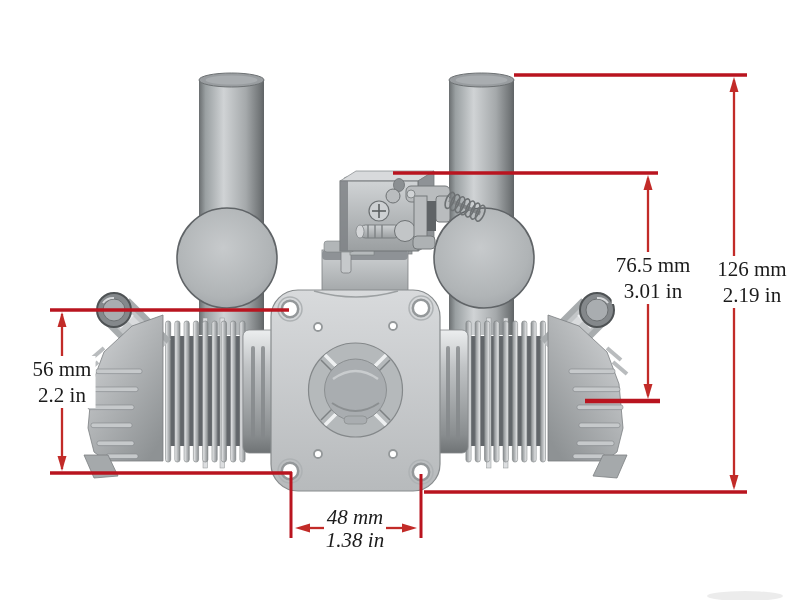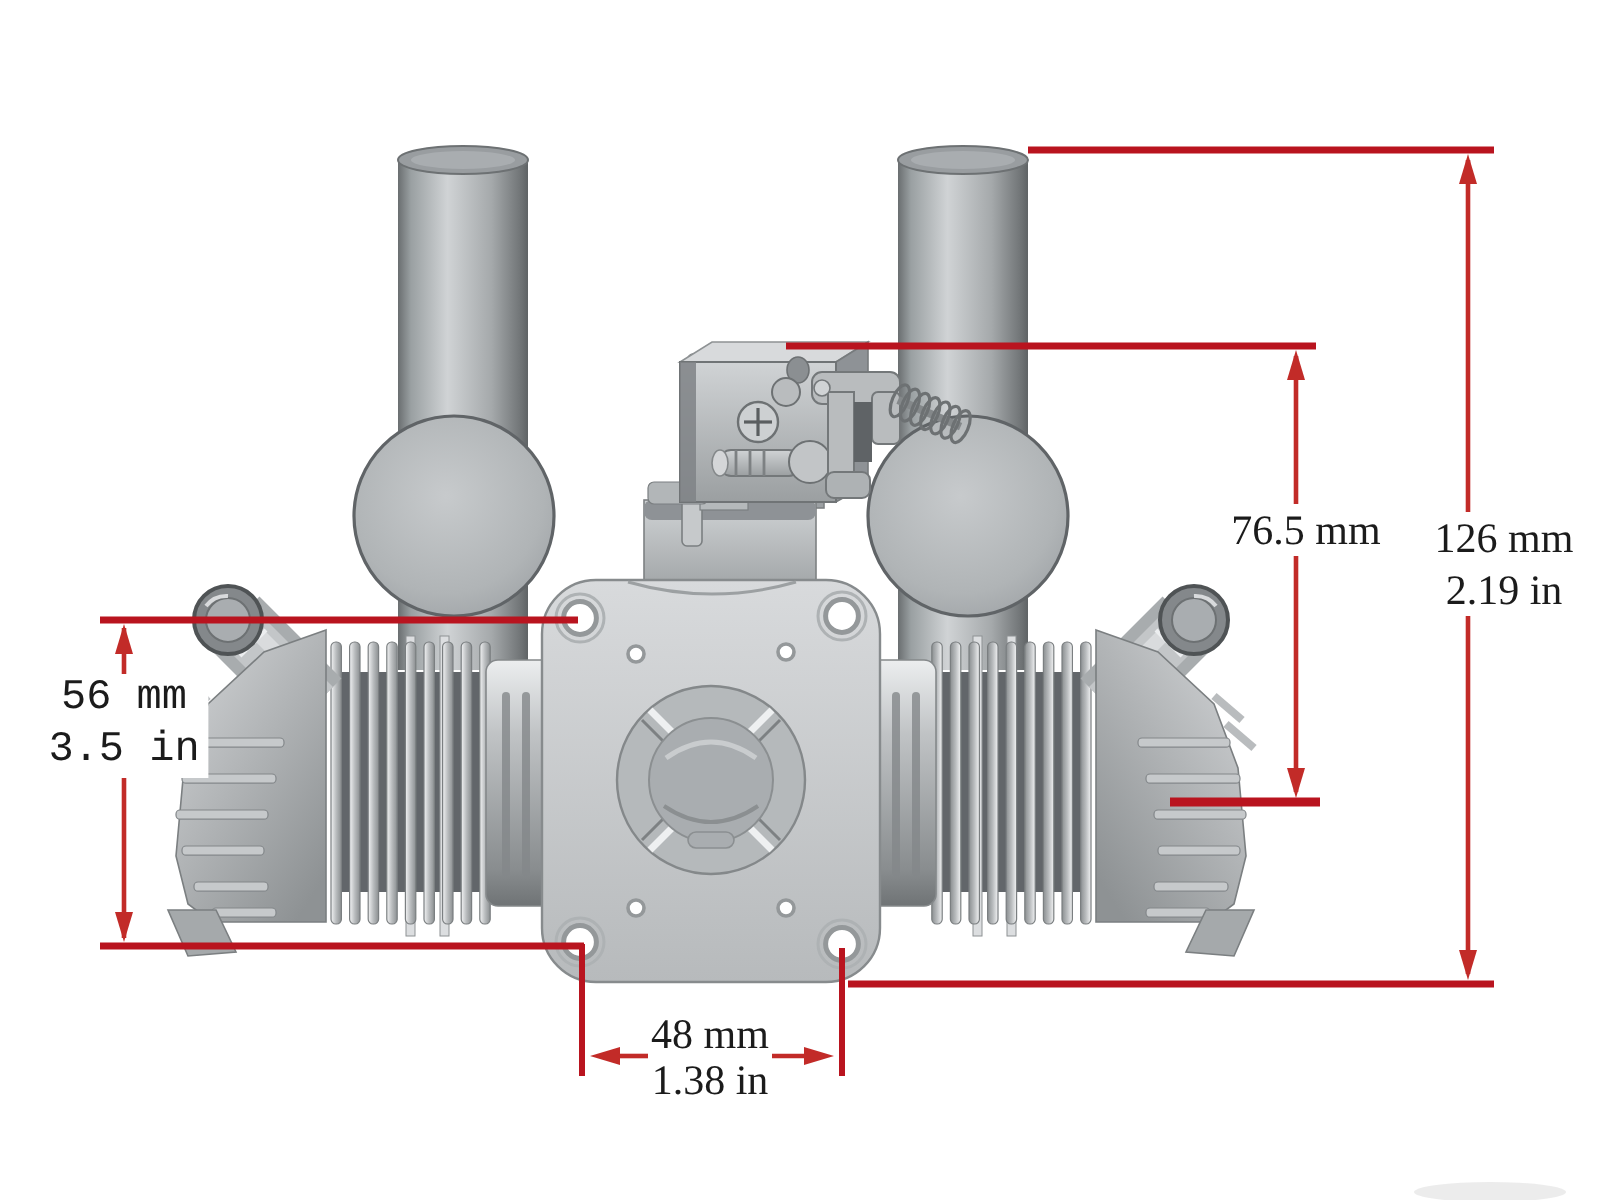--- a/index.html
+++ b/index.html
@@ -7,21 +7,21 @@
     position:relative;width:800px;height:600px;background:#fff;overflow:hidden;
     font-family:"Liberation Serif","DejaVu Serif",serif;
   }
   #engine-svg{position:absolute;left:0;top:0;}
   .dim-label{
     position:absolute;transform:translateX(-50%);
     background:#fff;color:#1b1b1b;text-align:center;
     font-size:21px;line-height:26px;padding:0 4px;white-space:nowrap;
   }
   .dim-label span{display:block;}
-  .dim-label.no-bg{background:transparent;line-height:23px;padding:0;}
+  .dim-label.no-bg{background:transparent;line-height:23px;padding:0;font-style:italic;}
 </style>
 </head>
 <body>
 
 <div id="canvas">
 
 <svg id="engine-svg" width="800" height="600" viewBox="0 0 800 600">
   <defs>
     <linearGradient id="gPipe" x1="0" y1="0" x2="1" y2="0">
       <stop offset="0" stop-color="#6a6e70"></stop>
@@ -239,32 +239,33 @@
     <path d="M734,77 l-4.5,15 h9 z" stroke="none"></path>
     <path d="M734,490 l-4.5,-15 h9 z" stroke="none"></path>
 
     <line x1="308" y1="528" x2="324" y2="528" fill="none"></line>
     <line x1="386" y1="528" x2="404" y2="528" fill="none"></line>
     <path d="M295,528 l15,-4.5 v9 z" stroke="none"></path>
     <path d="M417,528 l-15,-4.5 v9 z" stroke="none"></path>
   </g>
 </svg>
 
-<div class="dim-label" style="left:62px;top:337px;font-family:Liberation Mono, monospace;">
+<div class="dim-label" style="left:62px;top:356px;">
   <span>56 mm</span>
-  <span>3.5 in</span>
+  <span>2.2 in</span>
 </div>
 
 <div class="dim-label no-bg" style="left:355px;top:506px;">
   <span>48 mm</span>
   <span>1.38 in</span>
 </div>
 
 <div class="dim-label" style="left:653px;top:252px;">
   <span>76.5 mm</span>
+  <span>3.01 in</span>
 </div>
 
 <div class="dim-label" style="left:740px;top:256px;margin-left:12px;">
   <span>126 mm</span>
   <span>2.19 in</span>
 </div>
 
 </div>
 
 </body></html>

